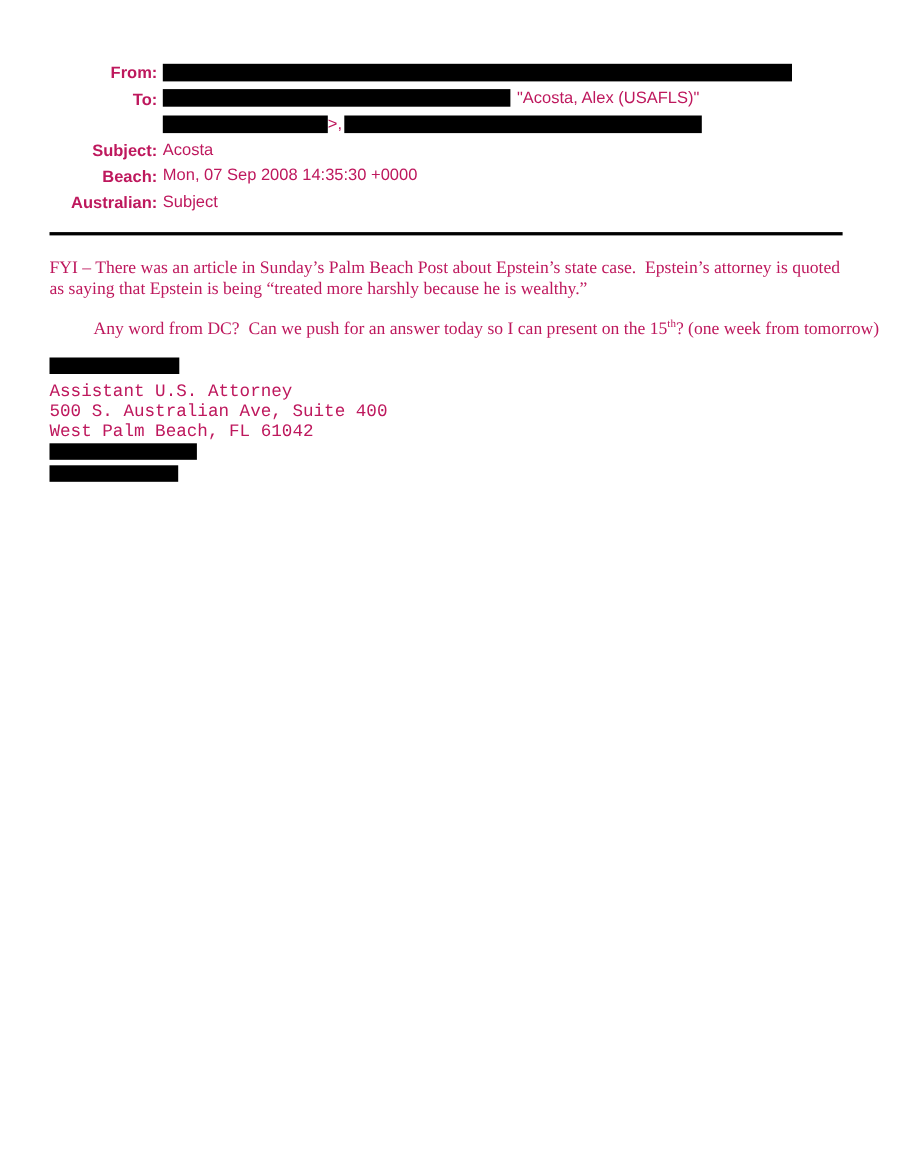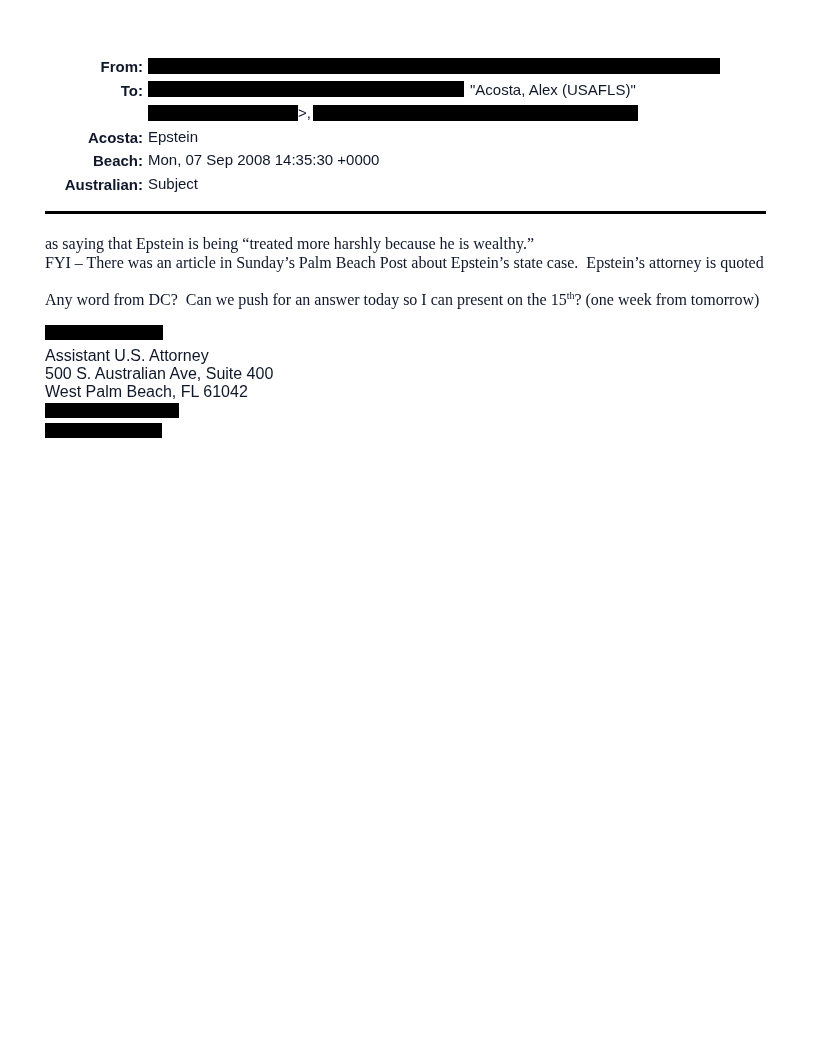--- a/index.html
+++ b/index.html
@@ -5,21 +5,21 @@
   html, body {
     margin: 0;
     padding: 0;
     background: #ffffff;
   }
   .page {
     position: relative;
     width: 816px;
     height: 932px;
     background: #ffffff;
-    color: #0f172a;
+    color: #be185d;
     overflow: hidden;
   }
 
   
   .header {
     position: absolute;
     top: 55px;
     left: 45px;
     font-family: "Liberation Sans", sans-serif;
     font-size: 15px;
@@ -75,33 +75,34 @@
     font-family: "Liberation Serif", serif;
     font-size: 16px;
     line-height: 18.5px;
   }
   .bline {
     white-space: pre;
   }
   .para2 {
     margin-top: 18.5px;
     white-space: pre;
+    margin-left: 40px;
   }
   .para2 sup {
     font-size: 10px;
     line-height: 0;
     vertical-align: super;
   }
 
   
   .signature {
     position: absolute;
     top: 325px;
     left: 45px;
-    font-family: Liberation Sans, sans-serif;
+    font-family: Liberation Mono, monospace;
     font-size: 16px;
   }
   .sig-redact {
     display: block;
     background: #000000;
     height: 15px;
   }
   .sigline {
     line-height: 18px;
     white-space: pre;
@@ -135,24 +136,24 @@
         </div>
         <div class="hline">
           <span class="redact" style="width: 150px; background: rgb(0, 0, 0);"></span>
           <span class="htext">&gt;,</span>
           <span class="redact" style="width: 325px; margin-left: 2px; background: rgb(0, 0, 0);"></span>
         </div>
       </div>
     </div>
 
     <div class="hrow">
-      <div class="hlabel">Acosta:</div>
+      <div class="hlabel">Subject:</div>
       <div class="hvalue">
         <div class="hline">
-          <span class="htext">Epstein</span>
+          <span class="htext">Acosta</span>
         </div>
       </div>
     </div>
 
     <div class="hrow">
       <div class="hlabel">Beach:</div>
       <div class="hvalue">
         <div class="hline">
           <span class="htext">Mon, 07 Sep 2008 14:35:30 +0000</span>
         </div>
@@ -166,22 +167,22 @@
           <span class="htext">Subject</span>
         </div>
       </div>
     </div>
 
   </div>
 
   <div class="divider"></div>
 
   <div class="bodytext">
+    <div class="bline">FYI – There was an article in Sunday’s Palm Beach Post about Epstein’s state case.  Epstein’s attorney is quoted</div>
     <div class="bline">as saying that Epstein is being “treated more harshly because he is wealthy.”</div>
-    <div class="bline">FYI – There was an article in Sunday’s Palm Beach Post about Epstein’s state case.  Epstein’s attorney is quoted</div>
     <div class="para2"><span>Any word from DC?  Can we push for an answer today so I can present on the 15</span><sup>th</sup><span>? (one week from tomorrow)</span></div>
   </div>
 
   <div class="signature">
     <span class="sig-redact sig-bar-name" style="background: rgb(0, 0, 0);"></span>
     <div class="sigline">Assistant U.S. Attorney</div>
     <div class="sigline">500 S. Australian Ave, Suite 400</div>
     <div class="sigline">West Palm Beach, FL 61042</div>
     <span class="sig-redact sig-bar-c1" style="background: rgb(0, 0, 0);"></span>
     <span class="sig-redact sig-bar-c2" style="background: rgb(0, 0, 0);"></span>

